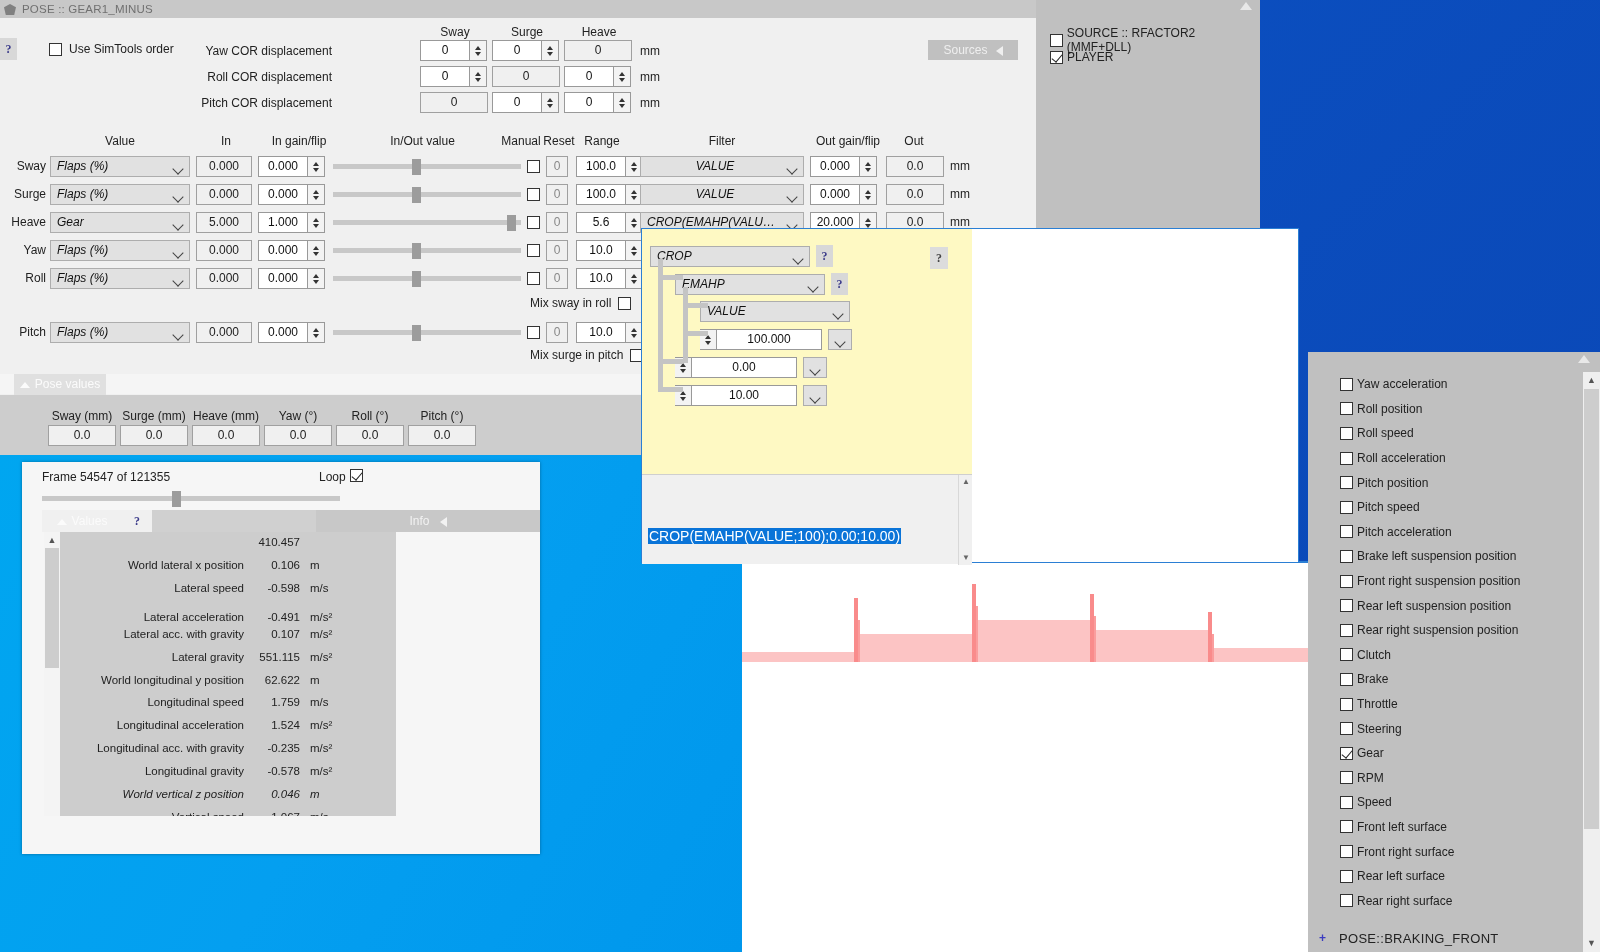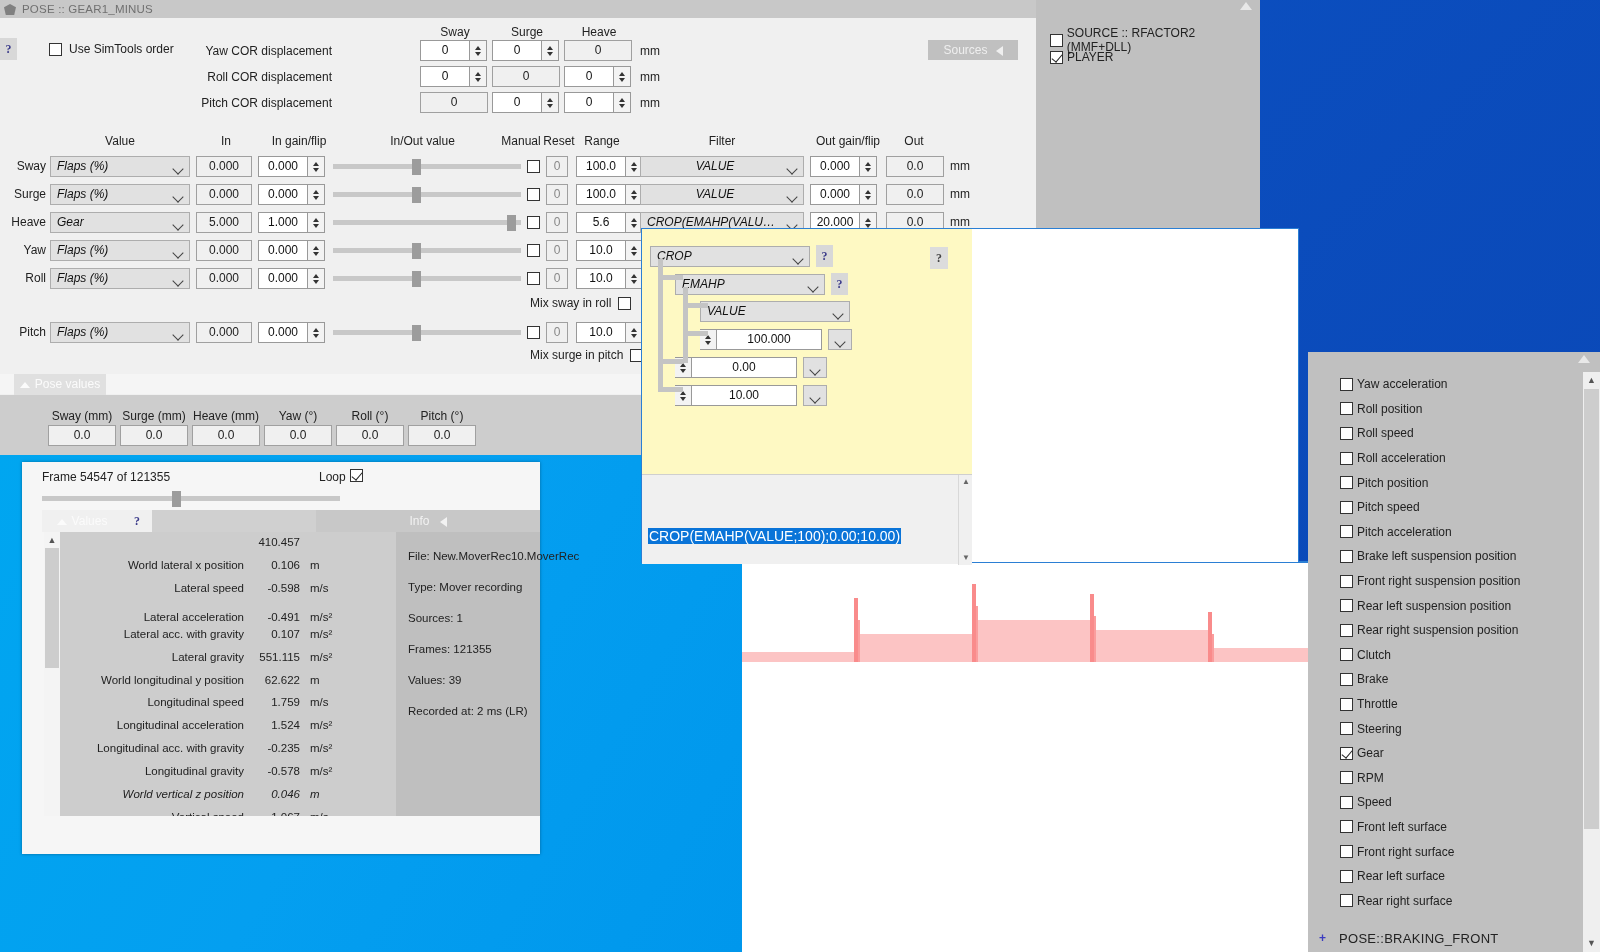--- a/index.html
+++ b/index.html
@@ -853,28 +853,20 @@
           <span class="vunit">m</span>
         </div>
         <div class="vrow" style="top:278.9px;">
           <span class="vname">Vertical speed</span>
           <span class="vval">1.067</span>
           <span class="vunit">m/s</span>
         </div>
       </div>
   </div>
 
-  <div id="info-panel">
-    <div>File: New.MoverRec10.MoverRec</div>
-    <div>Type: Mover recording</div>
-    <div>Sources: 1</div>
-    <div>Frames: 121355</div>
-    <div>Values: 39</div>
-    <div>Recorded at: 2 ms (LR)</div>
-  </div>
 </div>
 
 <div id="right-sidebar">
   <div id="rs-top-arrow"></div>
   <div id="rs-list">
       <div class="rs-item">
         <span class="wcheck"></span>
         <span class="lbl">Yaw acceleration</span>
       </div>
       <div class="rs-item">

